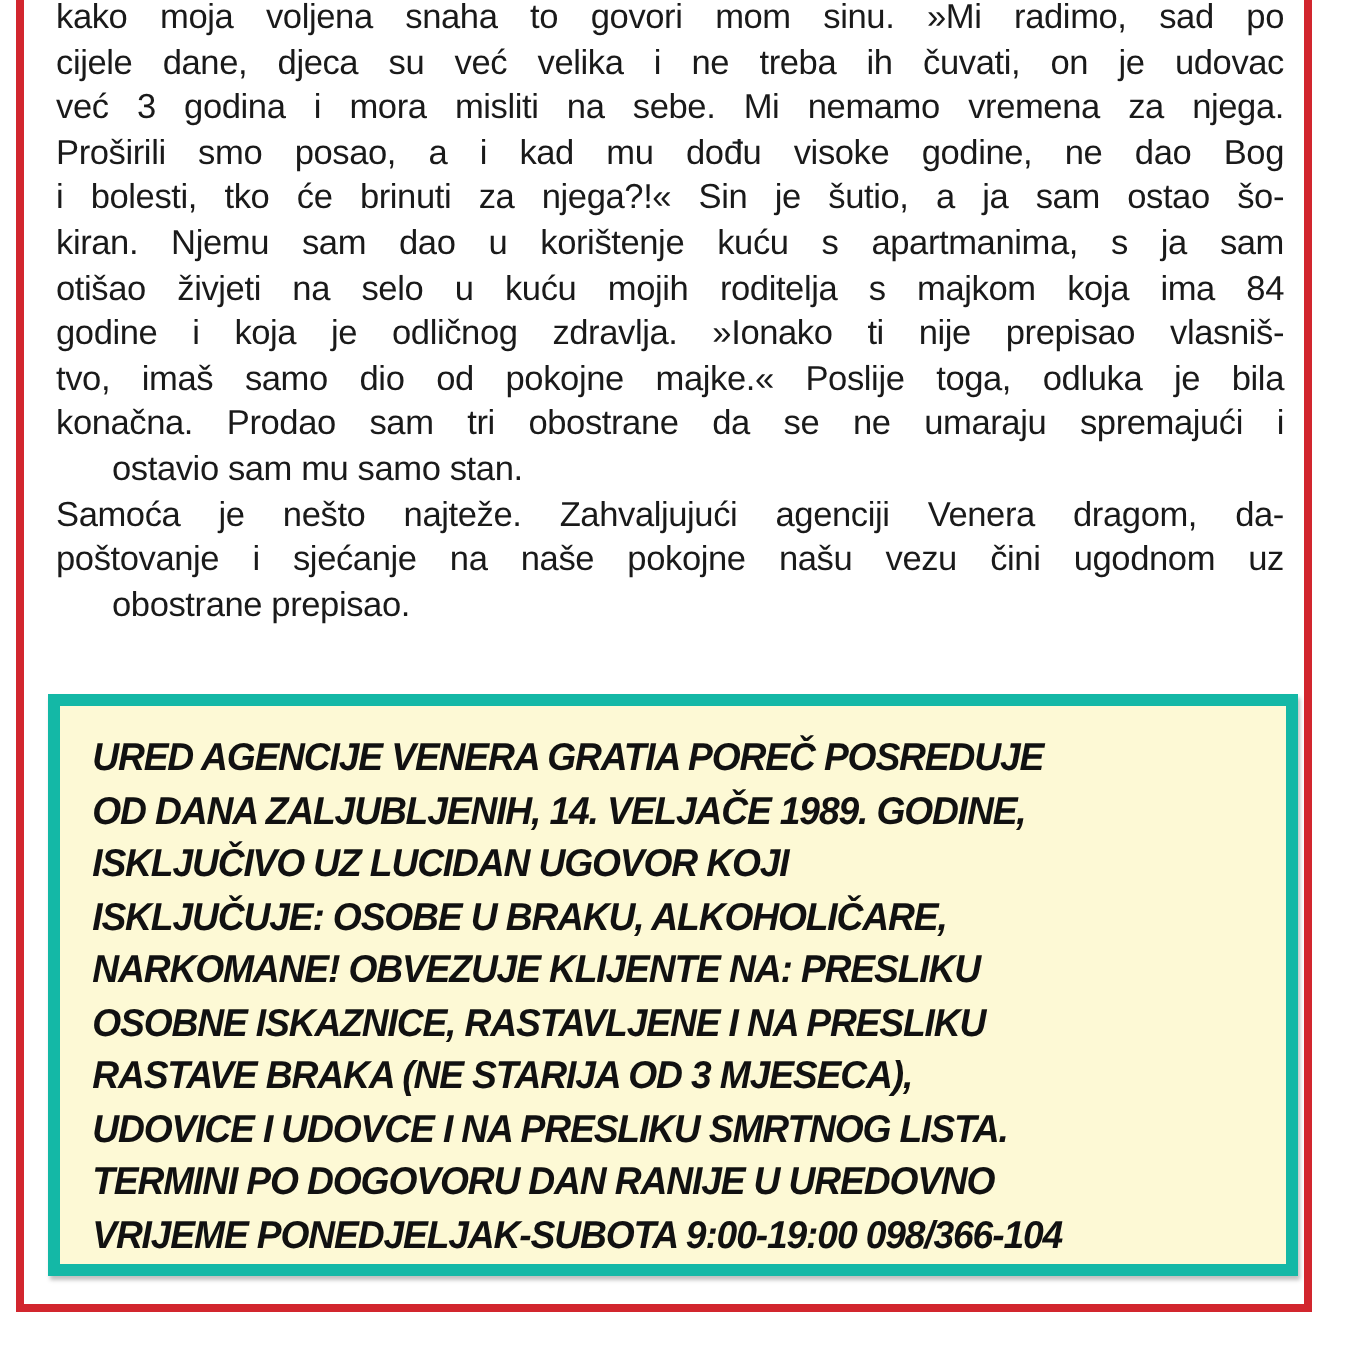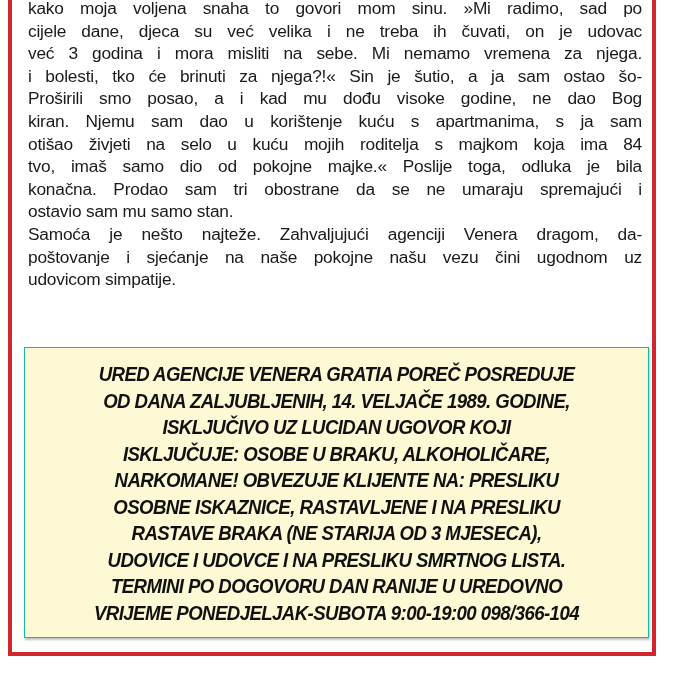--- a/index.html
+++ b/index.html
@@ -23,31 +23,30 @@
     left: 28px; top: -3px;
     width: 614px;
     font-size: 17.3px;
     line-height: 22.6px;
     color: #1a1a1a;
     text-align: justify;
     letter-spacing: -0.2px;
   }
   .article p { margin: 0; }
   .article .line { display: block; text-align: justify; text-align-last: justify; white-space: nowrap; }
-  .article .line.last { text-align-last: left; }
+  .article .line.last { text-align-last: left; margin-left: 28px; }
   .notice {
     position: absolute;
     left: 24px; top: 347px;
     width: 625px; height: 291px;
     box-sizing: border-box;
     background: #fdf9d5;
-    border: 1px solid #14b8a6;
+    border: 6px solid #14b8a6;
     box-shadow: 1px 2px 2px rgba(0,0,0,0.25);
     padding: 13px 4px 0 4px;
-    text-align: center;
   }
   .notice .nline {
     display: block;
     font-family: "Liberation Sans", sans-serif;
     font-weight: bold;
     font-style: italic;
     font-size: 19.4px;
     line-height: 26.5px;
     color: #111111;
     letter-spacing: -0.6px;
@@ -58,32 +57,33 @@
 </head>
 <body>
 
 <div class="frame"></div>
 
 <div class="article">
   <p>
     <span class="line">kako moja voljena snaha to govori mom sinu. »Mi radimo, sad po</span>
     <span class="line">cijele dane, djeca su već velika i ne treba ih čuvati, on je udovac</span>
     <span class="line">već 3 godina i mora misliti na sebe. Mi nemamo vremena za njega.</span>
+    <span class="line">Proširili smo posao, a i kad mu dođu visoke godine, ne dao Bog</span>
     <span class="line">i bolesti, tko će brinuti za njega?!« Sin je šutio, a ja sam ostao šo-</span>
-    <span class="line">Proširili smo posao, a i kad mu dođu visoke godine, ne dao Bog</span>
     <span class="line">kiran. Njemu sam dao u korištenje kuću s apartmanima, s ja sam</span>
     <span class="line">otišao živjeti na selo u kuću mojih roditelja s majkom koja ima 84</span>
+    <span class="line">godine i koja je odličnog zdravlja. »Ionako ti nije prepisao vlasniš-</span>
     <span class="line">tvo, imaš samo dio od pokojne majke.« Poslije toga, odluka je bila</span>
     <span class="line">konačna. Prodao sam tri obostrane da se ne umaraju spremajući i</span>
     <span class="line last">ostavio sam mu samo stan.</span>
   </p>
   <p>
     <span class="line">Samoća je nešto najteže. Zahvaljujući agenciji Venera dragom, da-</span>
     <span class="line">poštovanje i sjećanje na naše pokojne našu vezu čini ugodnom uz</span>
-    <span class="line last">udovicom simpatije.</span>
+    <span class="line last">obostrane prepisao.</span>
   </p>
 </div>
 
 <div class="notice">
   <span class="nline">URED AGENCIJE VENERA GRATIA POREČ POSREDUJE</span>
   <span class="nline">OD DANA ZALJUBLJENIH, 14. VELJAČE 1989. GODINE,</span>
   <span class="nline">ISKLJUČIVO UZ LUCIDAN UGOVOR KOJI</span>
   <span class="nline">ISKLJUČUJE: OSOBE U BRAKU, ALKOHOLIČARE,</span>
   <span class="nline">NARKOMANE! OBVEZUJE KLIJENTE NA: PRESLIKU</span>
   <span class="nline">OSOBNE ISKAZNICE, RASTAVLJENE I NA PRESLIKU</span>

